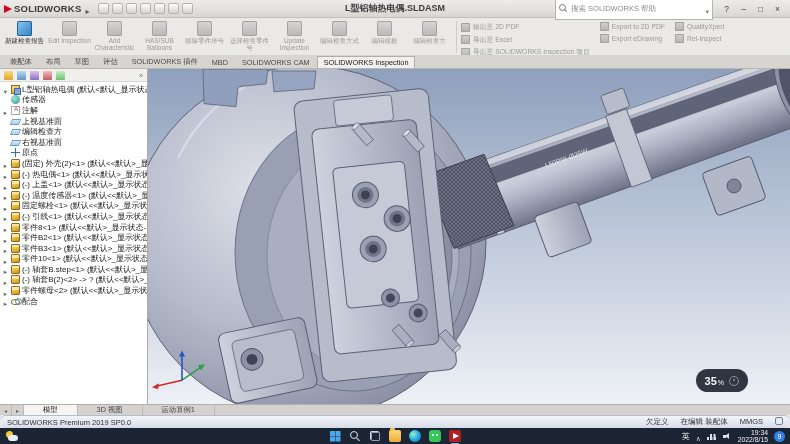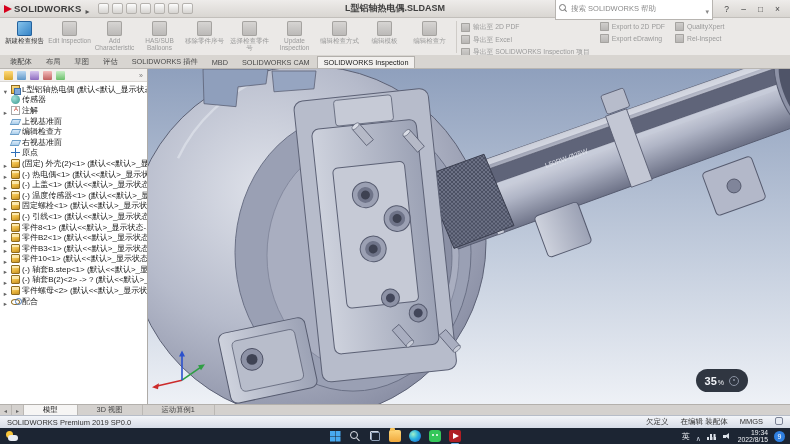--- a/index.html
+++ b/index.html
@@ -91,21 +91,21 @@
   .zp-ico::after { content:""; position:absolute; left:2.5px; top:2.5px; width:2px; height:2px; border-radius:50%; background:#8a92a2; }
 
   
   .model-tabs { height:11px; flex:0 0 11px; background:#d4d1ce; border-top:1px solid #b3b0ac; display:flex; align-items:stretch; font-size:7.3px; }
   .mtab-arrow { width:12px; display:flex; align-items:center; justify-content:center; color:#666; font-size:6px; border-right:1px solid #bbb8b4; }
   .mtab { padding:0 19px; display:flex; align-items:center; border-right:1px solid #bbb8b4; color:#444; }
   .mtab.active { background:#f6f5f4; color:#111; }
 
   
   .statusbar { height:13px; flex:0 0 13px; background:linear-gradient(#f3f5f9,#d6dce7); border-top:1px solid #b7bdc8;
-               display:flex; align-items:center; font-size:7.5px; color:#333; padding:0 7px; }
+               display:flex; align-items:center; font-size:7.5px; color:#333; padding:0 7px;border-radius:6px; }
   .status-right { margin-left:auto; display:flex; align-items:flex-start; gap:12px; }
   .status-ico { width:8px; height:8px; border:1px solid #7a8194; border-radius:2px; background:#e7ebf2; }
 
   
   .taskbar { height:16px; flex:0 0 16px; background:#1c2533; position:relative; display:flex; align-items:center; color:#e8eaee; }
   .tb-left { position:absolute; left:5px; display:flex; align-items:center; }
   .weather-ico { position:relative; width:14px; height:12px; }
   .weather-ico::before { content:""; position:absolute; left:1px; top:1px; width:7px; height:7px; border-radius:50%; background:#f8c53a; }
   .weather-ico::after  { content:""; position:absolute; left:3px; top:5px; width:10px; height:6px; border-radius:3px; background:#e8edf4; }
   .tb-center { margin:0 auto; display:flex; align-items:center; gap:8px; }

